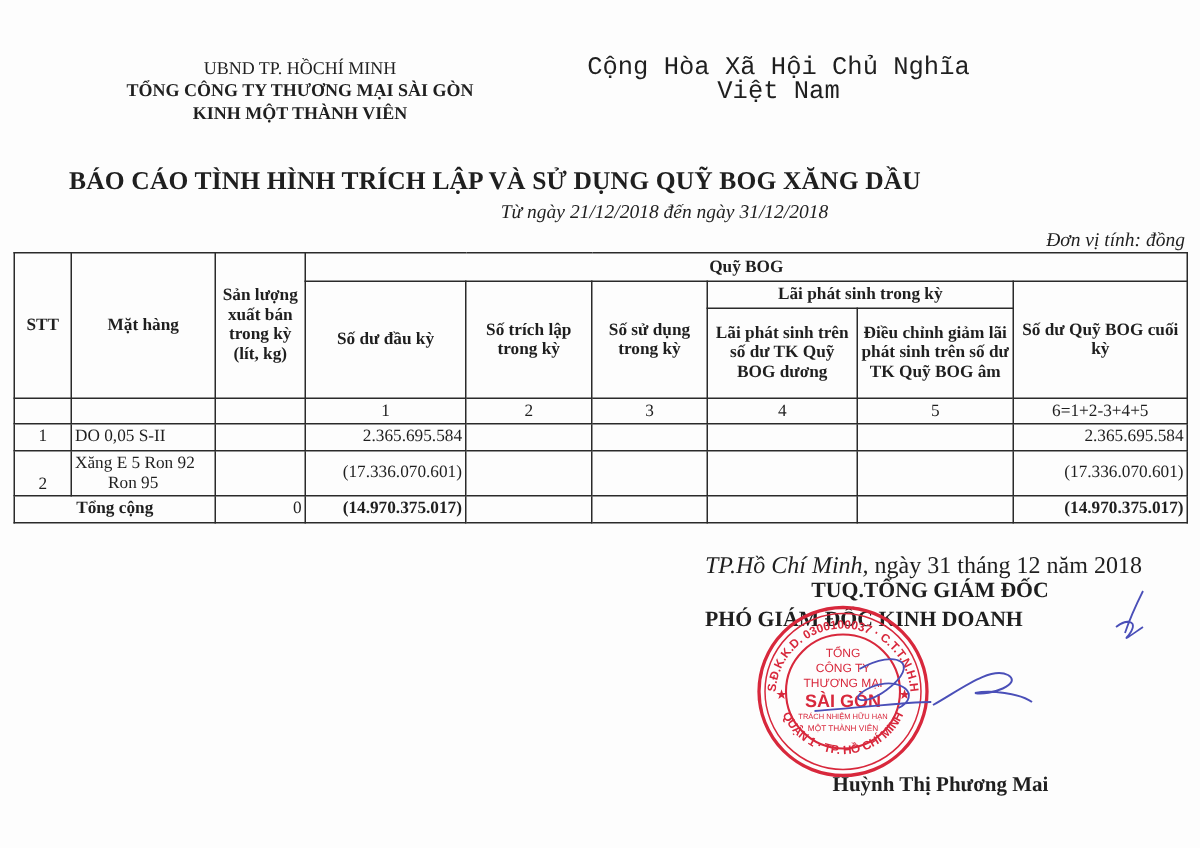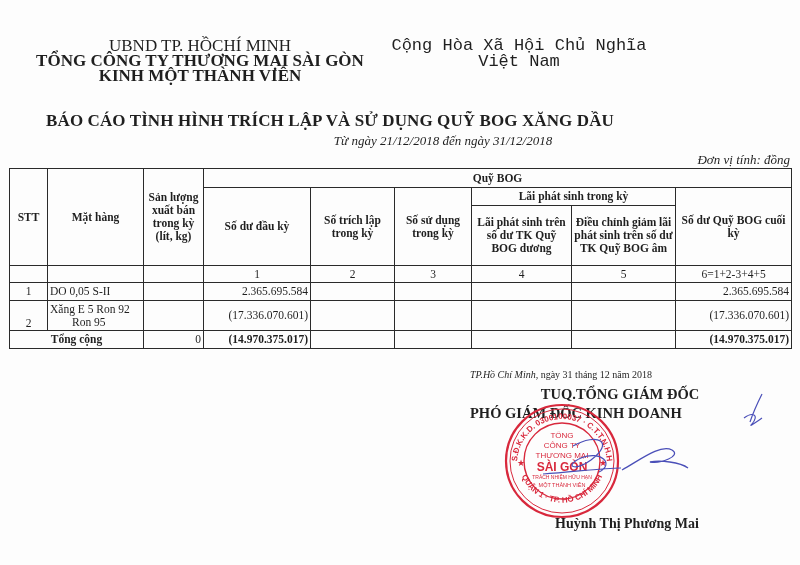--- a/index.html
+++ b/index.html
@@ -2,41 +2,41 @@
 <html><head>
 <meta charset="utf-8">
 <style>
   html, body { margin: 0; padding: 0; }
   body {
     width: 800px; height: 565px; background: #fdfdfd; position: relative; overflow: hidden;
     font-family: "Liberation Serif", "DejaVu Serif", serif; color: #1f1f1f;
   }
   .abs { position: absolute; }
   .center { text-align: center; }
-  .left-head { left: 0; width: 400px; top: 38px; font-size: 17px; line-height: 15px; }
+  .left-head { left: 0; width: 400px; top: 38px; font-size: 12px; line-height: 15px; }
   .left-head .l1 { font-weight: normal; }
   .left-head .l2, .left-head .l3 { font-weight: bold; }
   .right-head { left: 388px; width: 262px; top: 38px; font-size: 17px; line-height: 16px; font-family: Liberation Mono, monospace; }
   .right-head .r2 { font-weight: bold; }
   .title { left: 0; width: 660px; top: 111px; font-size: 17px; font-weight: bold; letter-spacing: 0.1px; }
   .subtitle { left: 0; width: 800px; top: 133px; font-size: 13px; font-style: italic; padding-left: 86px; box-sizing: border-box;}
   .unit { right: 10px; top: 152px; font-size: 13px; font-style: italic; }
   table.report {
     position: absolute; left: 9px; top: 168px; width: 782px;
     border-collapse: collapse; table-layout: fixed; font-size: 11.5px;
   }
   table.report td, table.report th {
     border: 1px solid #2a2a2a; padding: 0 2px; line-height: 13px; vertical-align: middle;
   }
   table.report { border: 1.5px solid #222; }
   table.report th { font-weight: bold; text-align: center; }
   .num { text-align: right; }
   .ctr { text-align: center; }
   .bold { font-weight: bold; }
-  .place { top: 369px; left: 470px; font-size: 10px; }
+  .place { top: 369px; left: 470px; font-size: 16px; }
   .place .it { font-style: italic; }
   .s1 { top: 386px; left: 470px; width: 300px; text-align: center; font-weight: bold; font-size: 14.5px; }
   .s2 { top: 405px; left: 470px; width: 300px; text-align: left; font-weight: bold; font-size: 14.5px; }
   .signer { top: 516px; left: 470px; width: 300px; text-align: center; font-weight: bold; font-size: 14px; padding-left: 14px; box-sizing: border-box;}
   .stamp { left: 503px; top: 402px; width: 118px; height: 118px; }
 </style>
 </head>
 <body>
 
 <div class="abs left-head center">

